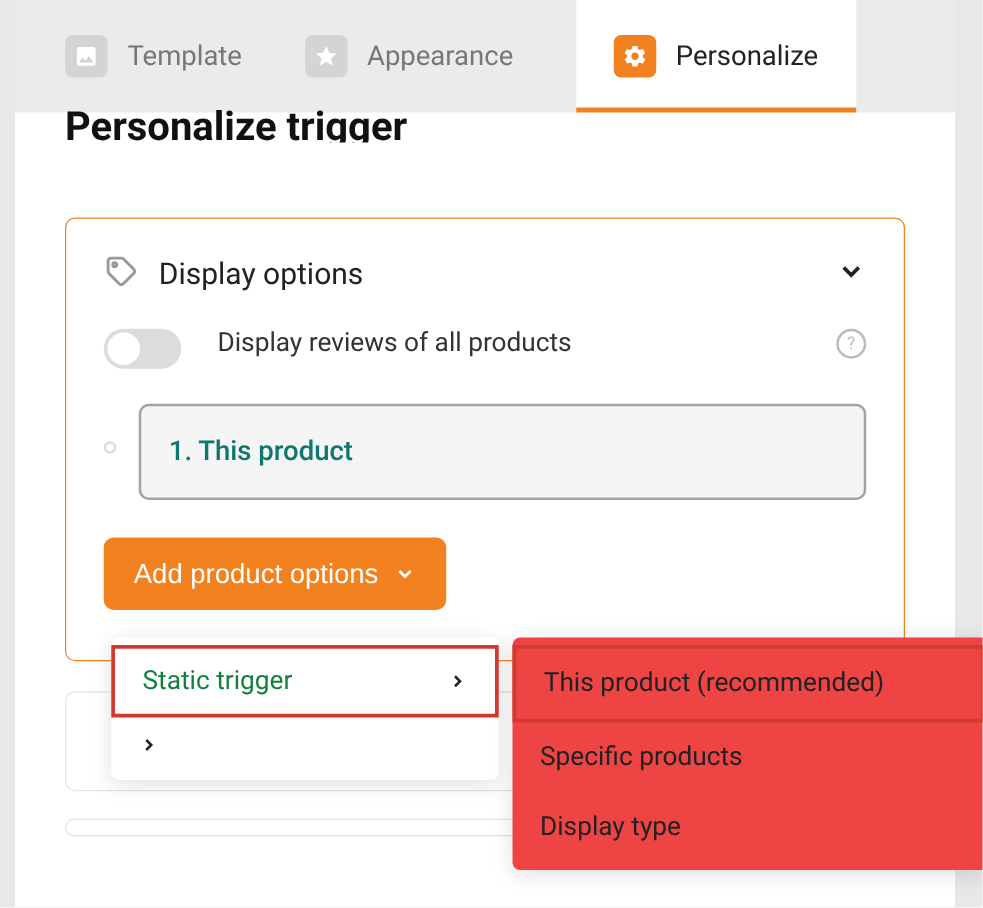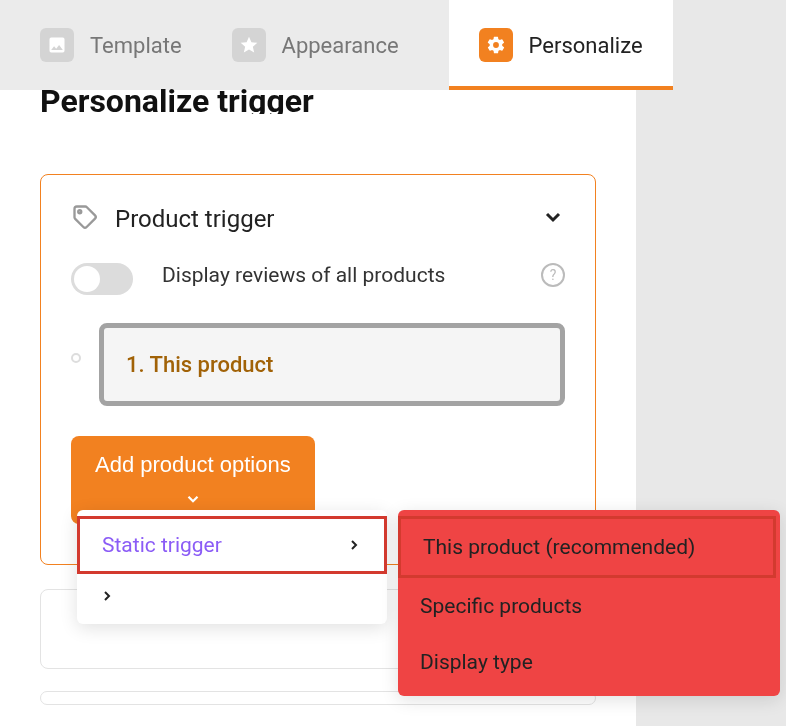--- a/index.html
+++ b/index.html
@@ -4,24 +4,25 @@
   <style>
     * { margin: 0; padding: 0; box-sizing: border-box; }
     body {
       font-family: -apple-system, BlinkMacSystemFont, "Segoe UI", Roboto, Arial, sans-serif;
       background: #e8e8e8;
       width: 786px;
       height: 726px;
       overflow: hidden;
     }
     .app-container {
-      width: 636px;
+      width: 752px;
       height: 100%;
       background: #fff;
       position: relative;
+      margin-left: 12px;
     }
     
     .tab-bar {
       display: flex;
       background: #ebebeb;
       height: 90px;
       padding: 0 40px;
       align-items: center;
       gap: 50px;
     }
@@ -147,62 +148,61 @@
       width: 10px;
       height: 10px;
       border: 2px solid #ddd;
       border-radius: 50%;
       margin-top: 30px;
       flex-shrink: 0;
     }
     .product-entry {
       flex: 1;
       background: #f5f5f5;
-      border: 5px solid #a3a3a3;
+      border: 2px solid #a3a3a3;
       border-radius: 8px;
       padding: 24px 22px;
       font-size: 22px;
-      color: #a16207;
+      color: #0f766e;
       font-weight: 500;
     }
     
     .add-btn {
       display: inline-flex;
       align-items: center;
       gap: 12px;
       margin-top: 30px;
       background: #f28120;
       color: #fff;
       font-size: 22px;
       padding: 16px 24px;
       border-radius: 8px;
       cursor: pointer;
       border: none;
-      flex-direction: column;
     }
     .add-btn svg { width: 18px; height: 18px; fill: #fff; }
     
     .menu1 {
       position: absolute;
       left: 77px;
       top: 510px;
       width: 310px;
       background: #fff;
       border-radius: 6px;
       box-shadow: 0 4px 18px rgba(0,0,0,0.12);
       padding: 6px 0;
       z-index: 10;
     }
     .menu1-item {
       display: flex;
       align-items: center;
       justify-content: space-between;
       padding: 14px 22px;
       font-size: 21px;
-      color: #8b5cf6;
+      color: #15803d;
       cursor: pointer;
     }
     .menu1-item.highlighted {
       border: 3px solid #d33a2f;
     }
     .menu1-item svg { width: 16px; height: 16px; }
     
     .menu2 {
       position: absolute;
       left: 398px;
@@ -271,21 +271,21 @@
   <h1 class="page-title">Personalize trigger</h1>
 
   <div class="card">
     <div class="card-header">
       <span>
         <svg viewBox="0 0 24 24" width="28" height="28" fill="none" stroke="#999" stroke-width="2">
             <path d="M20.6 13.4 13.4 20.6a2 2 0 0 1-2.8 0l-7-7A2 2 0 0 1 3 12.2V5a2 2 0 0 1 2-2h7.2a2 2 0 0 1 1.4.6l7 7a2 2 0 0 1 0 2.8z"></path>
             <circle cx="7.5" cy="7.5" r="1.3"></circle>
           </svg>
       </span>
-      <span class="card-title">Product trigger</span>
+      <span class="card-title">Display options</span>
       <span>
         <svg class="chevron-down" viewBox="0 0 24 24" fill="none" stroke="#222" stroke-width="3">
             <polyline points="6 9 12 15 18 9"></polyline>
           </svg>
       </span>
     </div>
 
     <div class="toggle-row">
       <div class="toggle"></div>
       <span class="toggle-label">Display reviews of all products</span>

